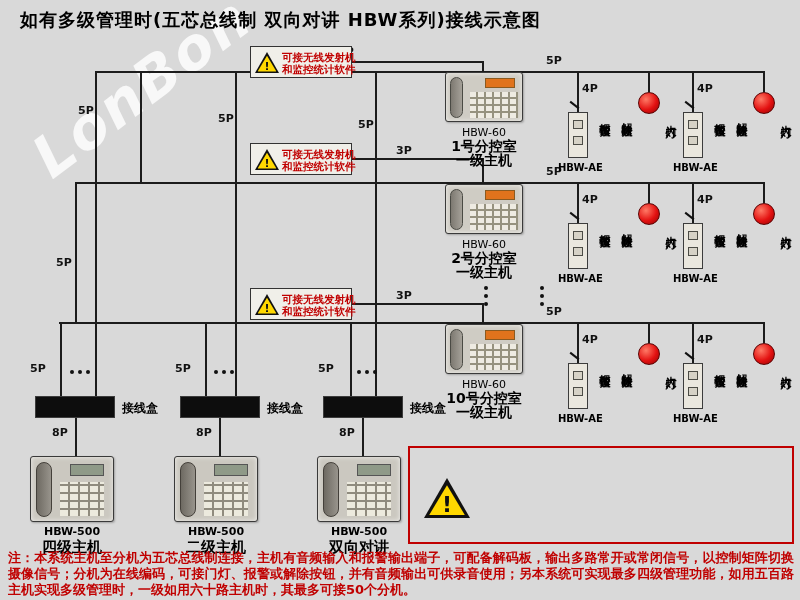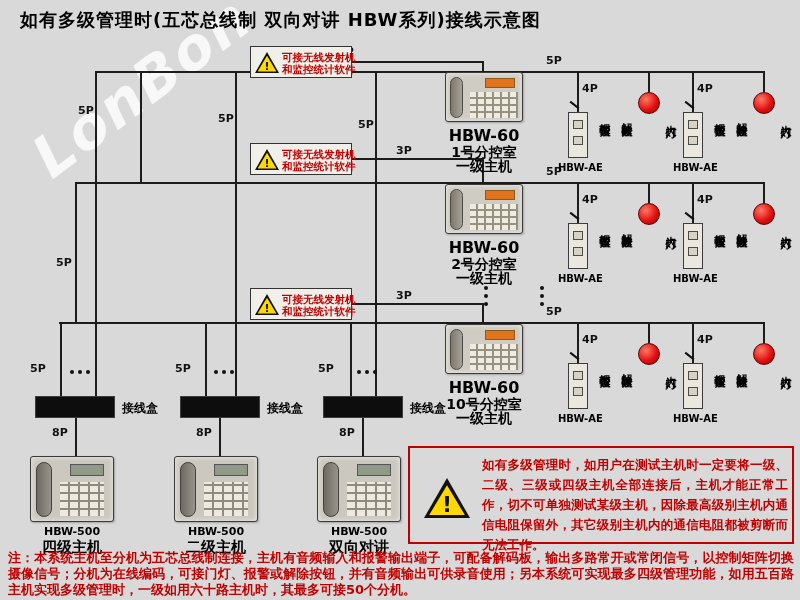--- a/index.html
+++ b/index.html
@@ -32,21 +32,21 @@
 
   .console { position:absolute; width:78px; height:50px; background:#cfccc4; border:1px solid #3a3a3a; border-radius:3px;
     box-shadow:inset 0 0 5px rgba(255,255,255,.7), 1px 1px 2px rgba(0,0,0,.25); }
   .console .handset { position:absolute; left:4px; top:4px; width:13px; height:41px; border-radius:7px;
     background:linear-gradient(90deg,#7d7971,#a5a199); border:1px solid #4a4a44; }
   .console .screen { position:absolute; right:7px; top:5px; width:30px; height:10px; background:#e0731c; border:1px solid #8a5a20; }
   .console .keys { position:absolute; left:24px; top:19px; width:48px; height:26px;
     background-image:repeating-linear-gradient(90deg,transparent 0 6px,#96927f 6px 8px),
                      repeating-linear-gradient(0deg,#eeebe2 0 5px,#96927f 5px 7px); }
   .clabels { position:absolute; width:110px; text-align:center; color:#000; }
-  .clabels .model { font-size:16px; font-weight:700; }
+  .clabels .model { font-size:11px; font-weight:400; }
   .clabels .room, .clabels .level { font-size:14px; font-weight:600; line-height:14px; }
 
   .ae-group { position:absolute; width:112px; height:108px; }
   .ae-device { position:absolute; width:20px; height:46px; background:#eae7de; border:1px solid #3c3c3c;
     display:flex; flex-direction:column; align-items:center; gap:7px; padding-top:7px; }
   .ae-device .btn { width:10px; height:9px; background:#d6d2c6; border:1px solid #4c4c46; }
   .ae-label { position:absolute; font-size:10px; font-weight:600; color:#000; width:40px; text-align:center; white-space:nowrap; }
   .vtext { position:absolute; writing-mode:vertical-rl; text-orientation:upright; font-size:11px; font-weight:600; letter-spacing:1px; color:#000; }
   .lamp { position:absolute; width:22px; height:22px; border-radius:50%; border:1px solid #5a0202;
     background:radial-gradient(circle at 35% 32%, #ff7a66, #e31111 55%, #8e0404); }
@@ -339,16 +339,15 @@
   <div class="model">HBW-500</div>
   <div class="level">双向对讲</div>
 </div>
 
 <div class="warn-panel">
   <div class="tri" style="left:14px;top:30px;width:46px;height:40px">
     <div class="t-outer"></div>
       <div class="t-inner"></div>
     <div class="t-mark" style="font-size:22px;bottom:2px">!</div>
   </div>
-  <div class="text">如有多级管理时，如用户在测试主机时一定要将一级、二级、三级或四级主机全部连接后，主机才能正常工作，切不可单独测试某级主机，因除最高级别主机内通信电阻保留外，其它级别主机内的通信电阻都被剪断而无法工作。</div>
 </div>
 
 <div class="footer">注：本系统主机至分机为五芯总线制连接，主机有音频输入和报警输出端子，可配备解码板，输出多路常开或常闭信号，以控制矩阵切换摄像信号；分机为在线编码，可接门灯、报警或解除按钮，并有音频输出可供录音使用；另本系统可实现最多四级管理功能，如用五百路主机实现多级管理时，一级如用六十路主机时，其最多可接50个分机。</div>
 
 </body></html>

